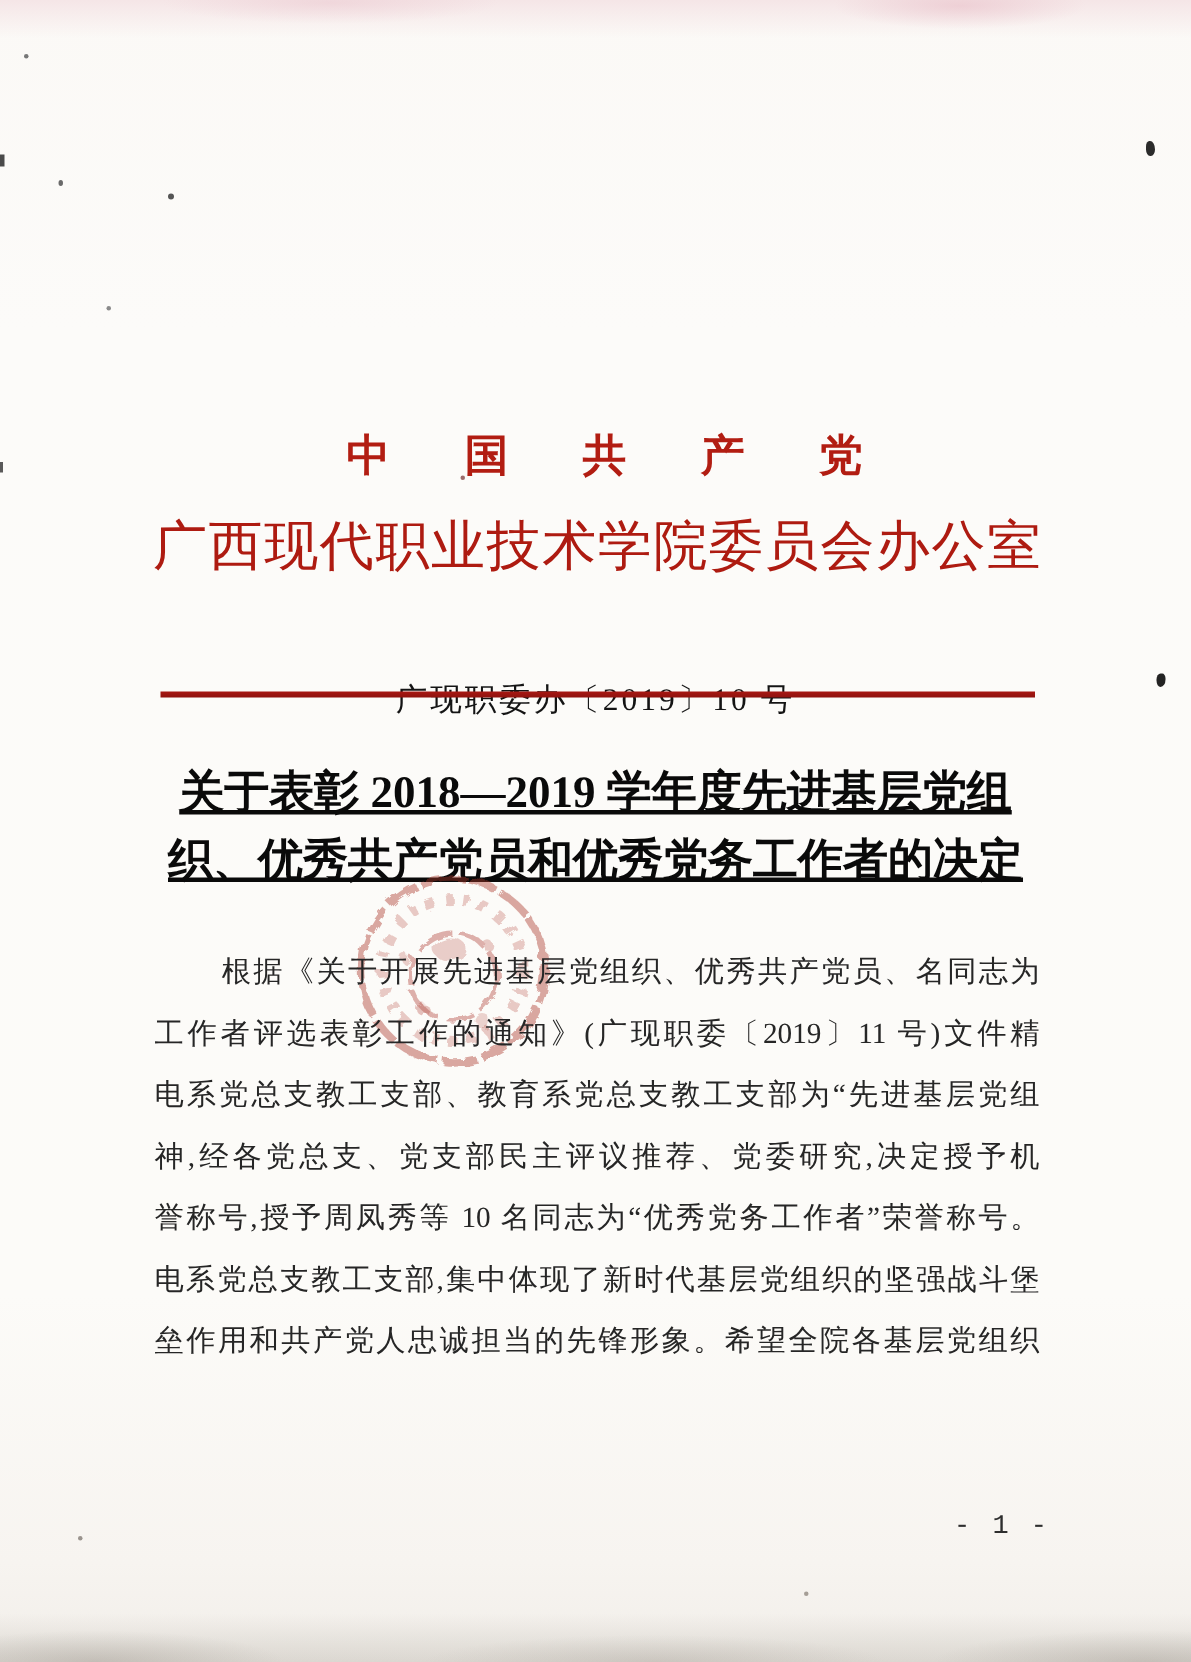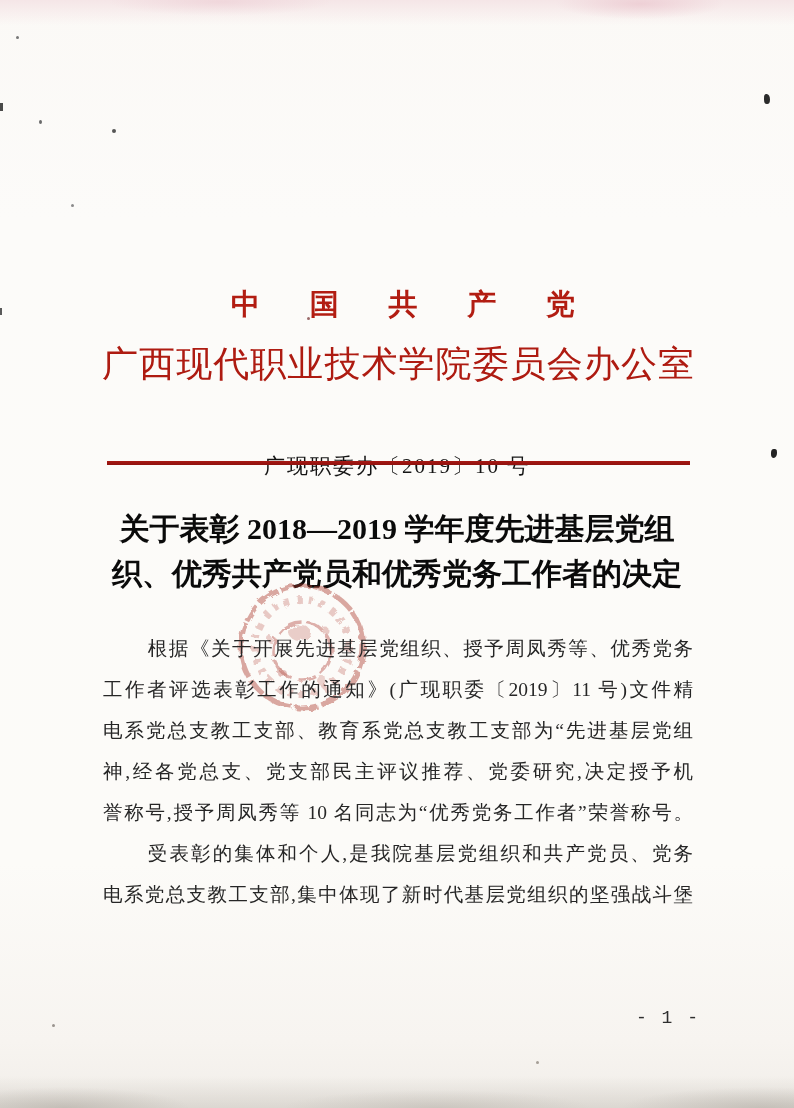--- a/index.html
+++ b/index.html
@@ -50,21 +50,21 @@
     text-align:center;font-size:21px;color:#141414;letter-spacing:2px;margin-top:28px;
   }
   .redline{
     position:absolute;left:107px;top:461px;width:583px;height:4px;
     background:linear-gradient(180deg,#a81813,#8f120e);
   }
   
   .title{
     position:absolute;left:50px;top:506px;width:694px;
     text-align:center;font-weight:bold;color:#0a0a0a;
-    font-size:30px;line-height:45px;
+    font-size:30px;line-height:45px;text-decoration:underline;
   }
   
   .seal{position:absolute;left:230px;top:577px;width:142px;height:142px;opacity:.85;}
   
   .body{
     position:absolute;left:103px;top:628px;width:590px;
     font-size:19.5px;line-height:41px;color:#262626;
   }
   .line{
     text-align:justify;text-align-last:justify;
@@ -121,25 +121,25 @@
       <circle cx="72" cy="74" r="29" stroke-width="3.5" opacity="0.45" stroke-dasharray="26 5 18 6"></circle>
       <ellipse cx="70" cy="56" rx="11" ry="8" fill="#ab372c" stroke="none" opacity="0.28"></ellipse>
       <circle cx="52" cy="96" r="4" fill="#ab372c" stroke="none" opacity="0.35"></circle>
       <circle cx="96" cy="54" r="3.5" fill="#ab372c" stroke="none" opacity="0.30"></circle>
       <circle cx="40" cy="62" r="3" fill="#ab372c" stroke="none" opacity="0.28"></circle>
       <circle cx="92" cy="104" r="5" fill="#ab372c" stroke="none" opacity="0.25"></circle>
     </g>
   </svg>
 
   <div class="body">
-    <div class="line indent">根据《关于开展先进基层党组织、授予周凤秀等、优秀党务</div>
+    <div class="line indent">根据《关于开展先进基层党组织、优秀共产党员、名同志为</div>
     <div class="line">工作者评选表彰工作的通知》(广现职委〔2019〕11 号)文件精</div>
     <div class="line">电系党总支教工支部、教育系党总支教工支部为“先进基层党组</div>
     <div class="line">神,经各党总支、党支部民主评议推荐、党委研究,决定授予机</div>
     <div class="line">誉称号,授予周凤秀等 10 名同志为“优秀党务工作者”荣誉称号。</div>
-    <div class="line indent">受表彰的集体和个人,是我院基层党组织和共产党员、党务</div>
     <div class="line">电系党总支教工支部,集中体现了新时代基层党组织的坚强战斗堡</div>
+    <div class="line">垒作用和共产党人忠诚担当的先锋形象。希望全院各基层党组织</div>
   </div>
 
   <div class="pagenum">- 1 -</div>
 
   <div class="shade-bottom"></div>
 </div>
 
 </body></html>

